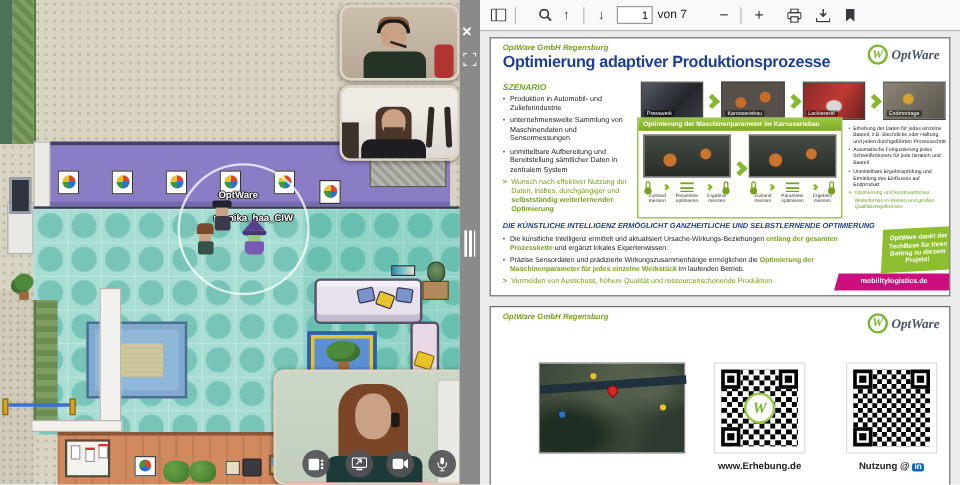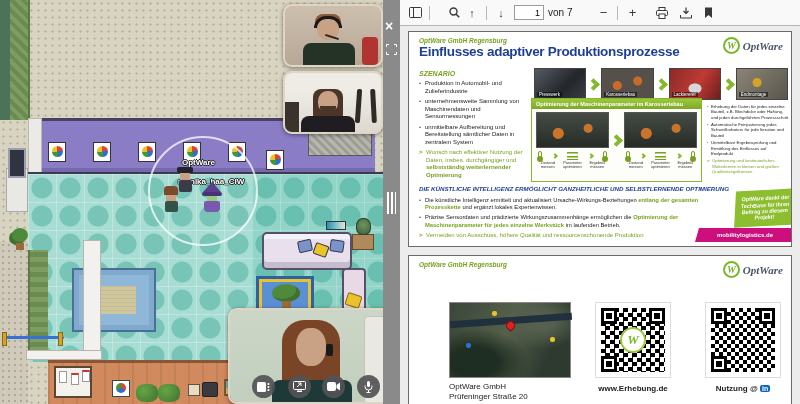--- a/index.html
+++ b/index.html
@@ -397,21 +397,21 @@
         <svg width="9" height="12" viewBox="0 0 9 12">
             <path d="M1 0.5 h7 V11 L4.5 8 L1 11 Z" fill="#38383d"></path>
           </svg>
       </div>
     </div>
 
     <div id="pdf-pages">
 
       <div class="page" id="page1">
         <div class="kicker">OptWare GmbH Regensburg</div>
-        <div class="slide-title">Einflusses adaptiver Produktionsprozesse</div>
+        <div class="slide-title">Optimierung adaptiver Produktionsprozesse</div>
         <div class="logo">
           <div class="ring">W</div>
           <div class="word">OptWare</div>
         </div>
 
         <div class="abs" style="left:10px;top:38px;width:108px">
           <div class="green-h">SZENARIO</div>
           <div class="bul">Produktion in Automobil- und Zulieferindustrie</div>
           <div class="bul">unternehmensweite Sammlung von Maschinendaten und Sensormessungen</div>
           <div class="bul">unmittelbare Aufbereitung und Bereitstellung sämtlicher Daten in zentralem System</div>
@@ -500,24 +500,20 @@
           <div class="word">OptWare</div>
         </div>
 
         <div class="map">
           <div class="river"></div>
           <div class="dot" style="left:16px;top:40px;background:#2a6fd4"></div>
           <div class="dot" style="left:100px;top:34px;background:#e8c32a"></div>
           <div class="dot" style="left:42px;top:8px;background:#e8c32a"></div>
           <div class="pin"></div>
         </div>
-        <div class="addr">
-          <div>OptWare GmbH</div>
-          <div>Prüfeninger Straße 20</div>
-        </div>
 
         <div class="qr" style="left:186px">
           <div class="mat">
             <div class="finder" style="left:0;top:0">
                 <i></i>
               </div>
             <div class="finder" style="right:0;top:0">
                 <i></i>
               </div>
             <div class="finder" style="left:0;bottom:0">

